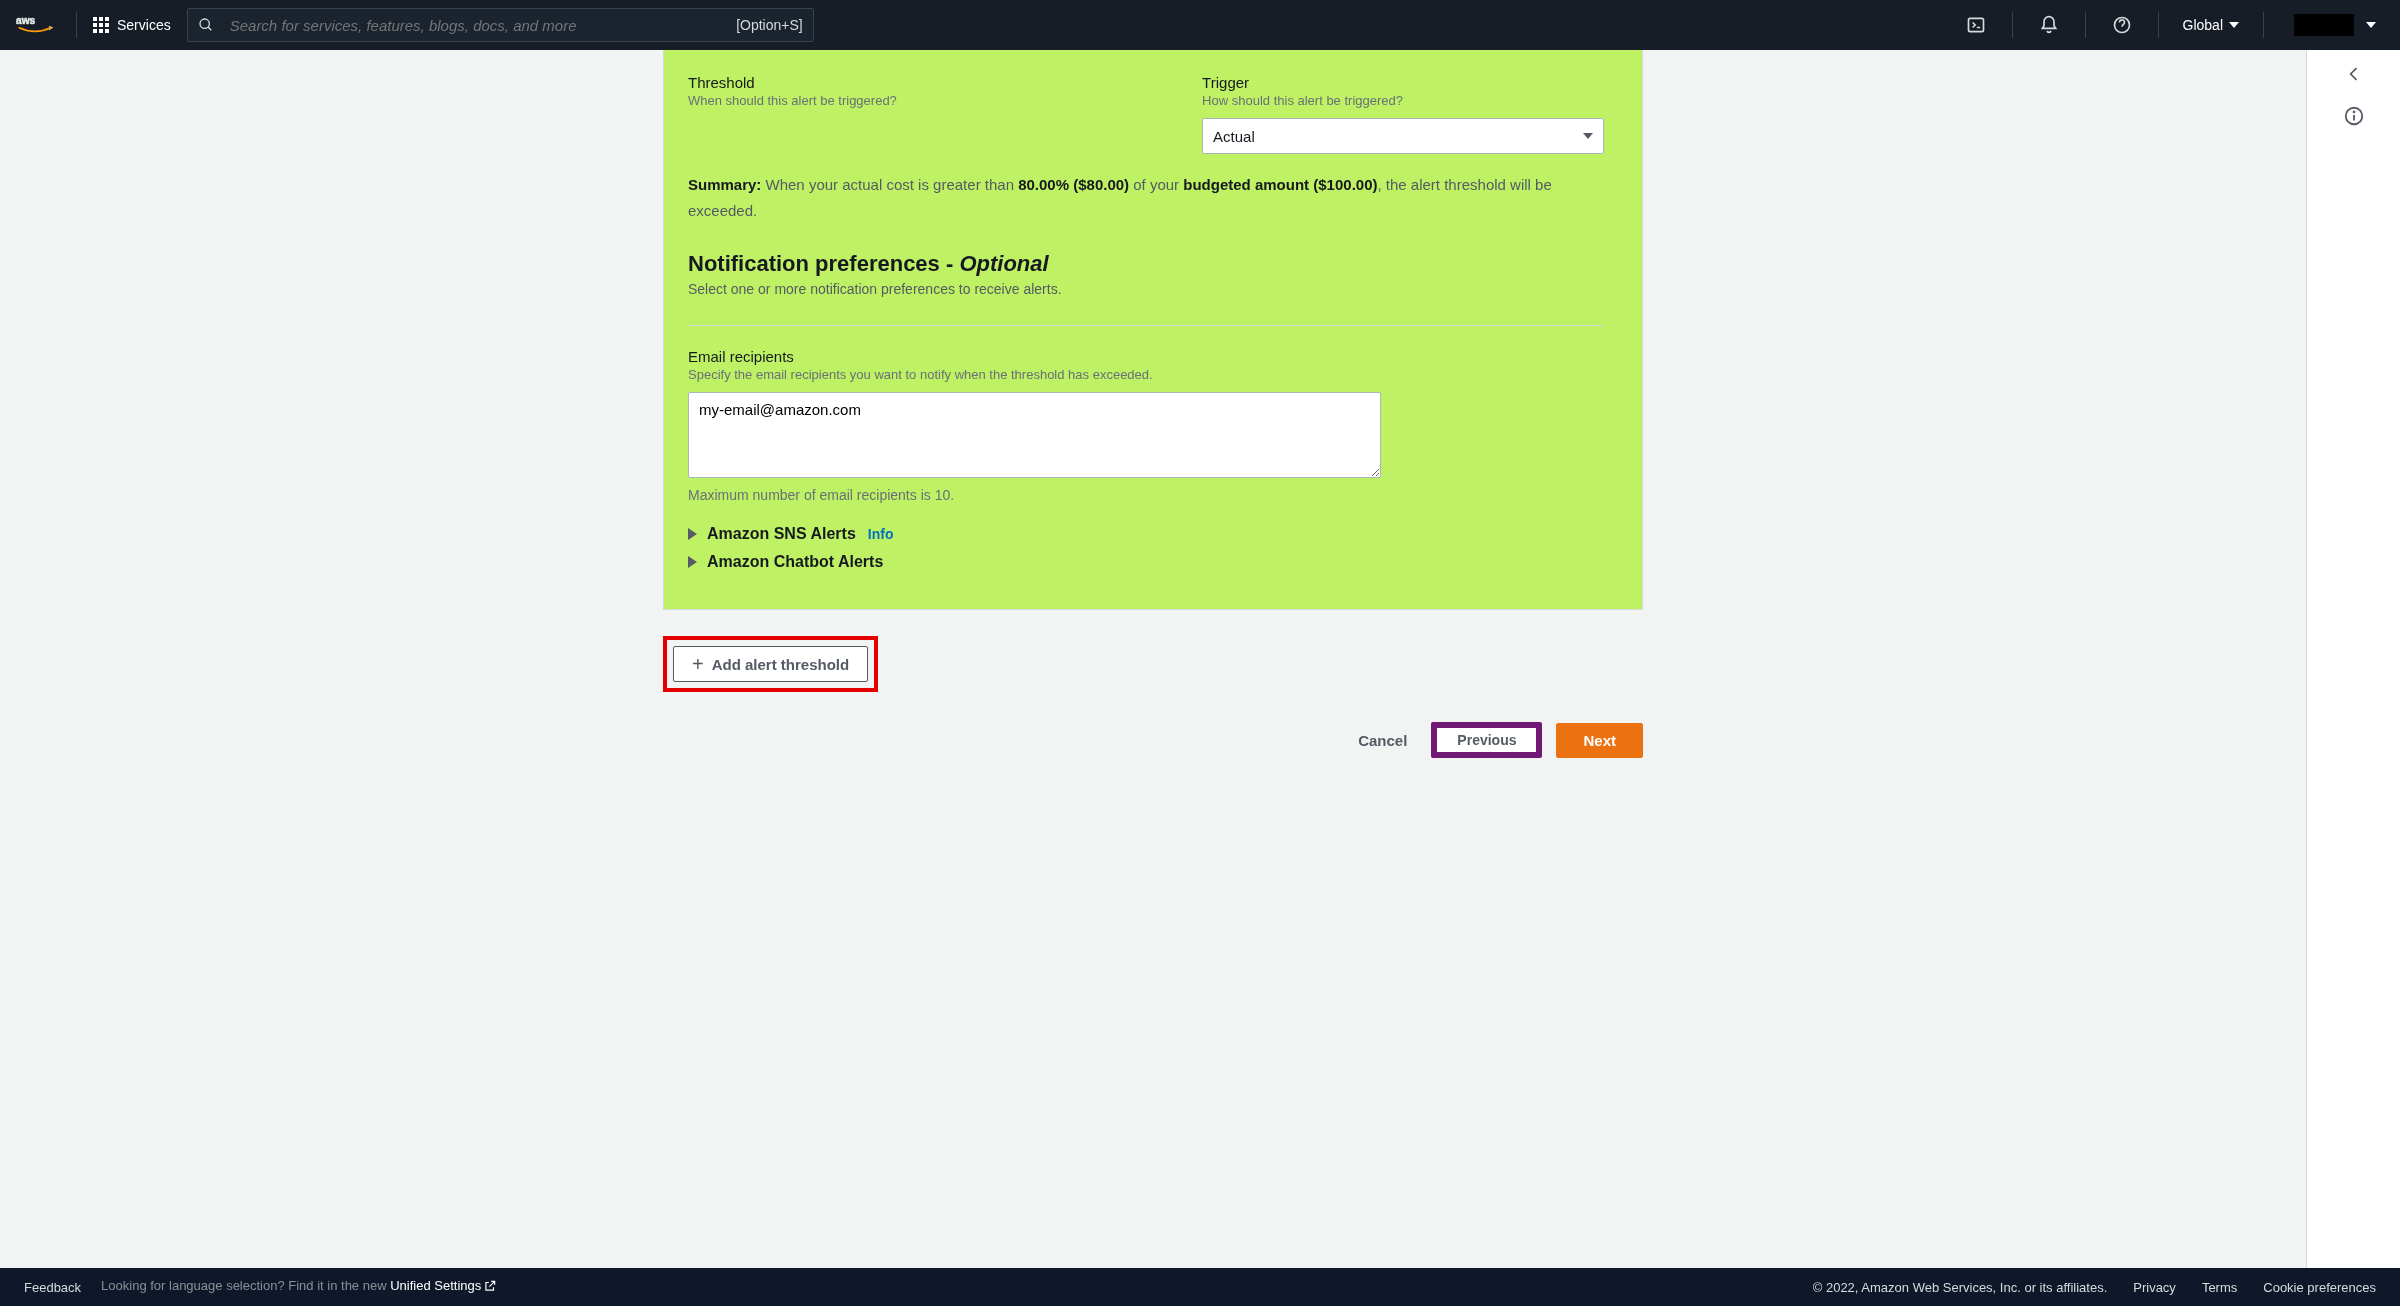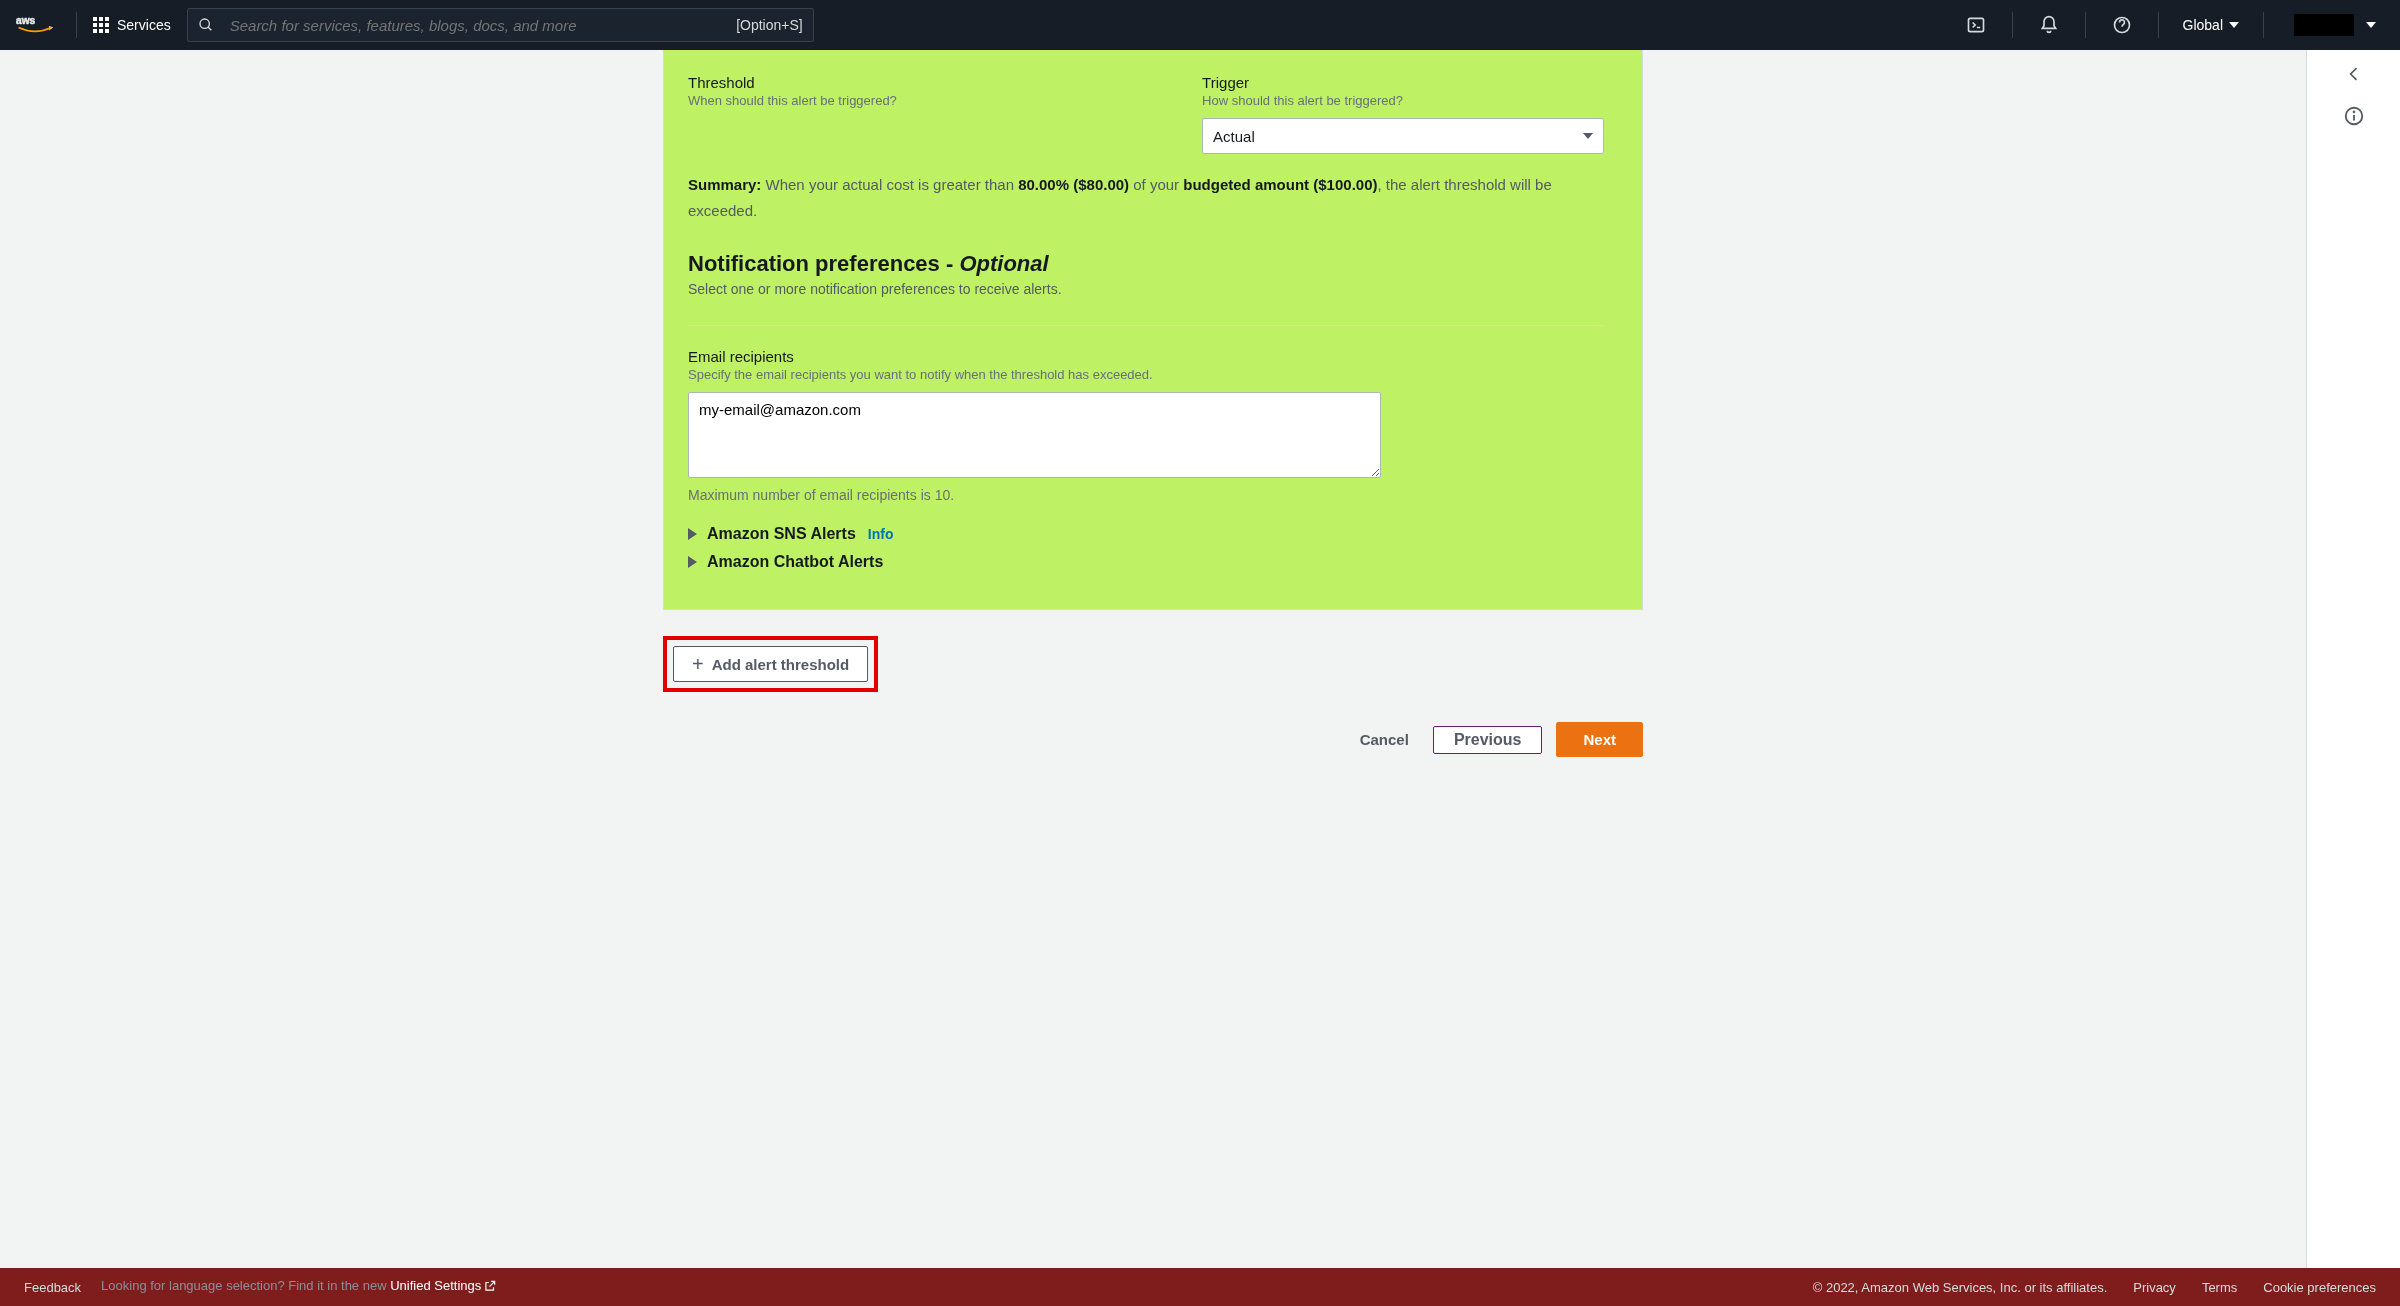--- a/index.html
+++ b/index.html
@@ -55,25 +55,25 @@
 .expand-row { display:flex; align-items:center; gap:10px; font-size:16px; font-weight:700; color:#16191f; margin:10px 0; cursor:pointer;}
 .expand-row .tri { width:0; height:0; border-top:6px solid transparent; border-bottom:6px solid transparent; border-left:9px solid #545b64;}
 .expand-row .info-link { color:#0073bb; font-weight:600; font-size:14px; margin-left:2px;}
 
 .add-threshold-wrap { margin-top:26px; display:inline-block; padding:6px; border:4px solid #e30000; }
 .add-btn { display:flex; align-items:center; gap:8px; height:36px; padding:0 18px; border:1px solid #545b64; background:#fff; font-size:15px; font-weight:700; color:#545b64; cursor:pointer; border-radius:2px;}
 .add-btn .plus { font-size:20px; font-weight:400; line-height:1;}
 
 .footer-actions { display:flex; justify-content:flex-end; align-items:center; gap:14px; margin-top:30px;}
 .btn-link { background:none; border:none; font-size:15px; font-weight:700; color:#545b64; cursor:pointer; padding:8px 10px;}
-.btn-outline { background:#fff; border:1px solid #701a75; color:#545b64; font-weight:700; font-size:16px; padding:4px 20px; border-radius:2px; cursor:pointer;}
+.btn-outline { background:#fff; border:6px solid #701a75; color:#545b64; font-weight:700; font-size:14px; padding:4px 20px; border-radius:2px; cursor:pointer;}
 .btn-primary { background:#ec7211; border:1px solid #ec7211; color:#fff; font-weight:700; font-size:15px; padding:8px 26px; border-radius:2px; cursor:pointer;}
 
 
-.bottombar { background:#7f1d1d; height:38px; display:flex; align-items:center; color:#d5dbdb; font-size:13px; padding:0 24px; gap:20px;}
+.bottombar { background:#0f172a; height:38px; display:flex; align-items:center; color:#d5dbdb; font-size:13px; padding:0 24px; gap:20px;}
 .bottombar .left { display:flex; align-items:center; gap:20px; flex:0 0 auto;}
 .bottombar .mid { flex:1;}
 .bottombar a { color:#d5dbdb; text-decoration:none; cursor:pointer;}
 .bottombar .unified { color:#fff;}
 .bottombar .ext-ic { display:inline-block; vertical-align:middle; margin-left:2px;}
 .bottombar .right { display:flex; gap:26px; align-items:center;}
 
 .caret-down { width:0;height:0;border-left:5px solid transparent;border-right:5px solid transparent;border-top:6px solid #fff; display:inline-block;}
 .caret-down.dark { border-top-color:#545b64;}
 

